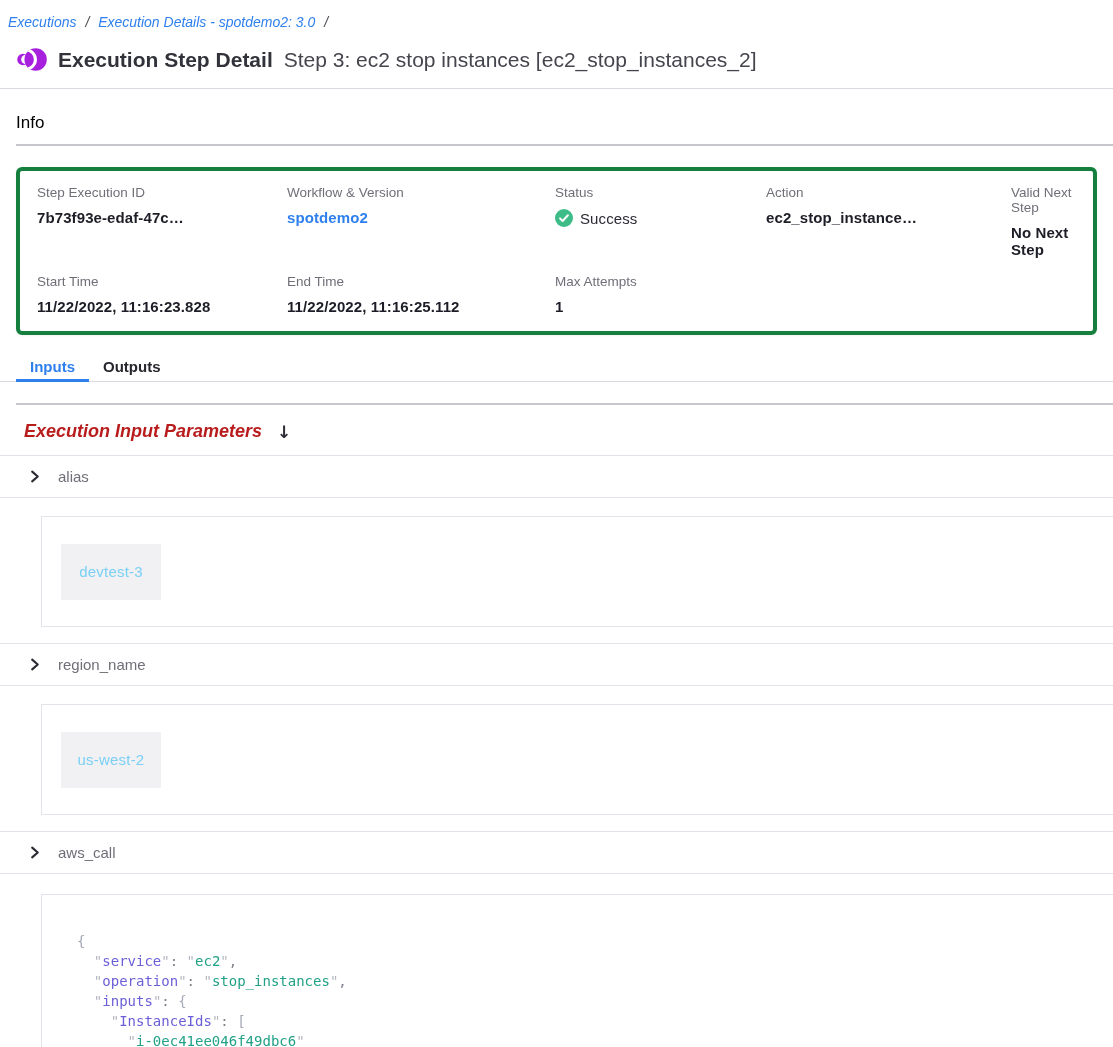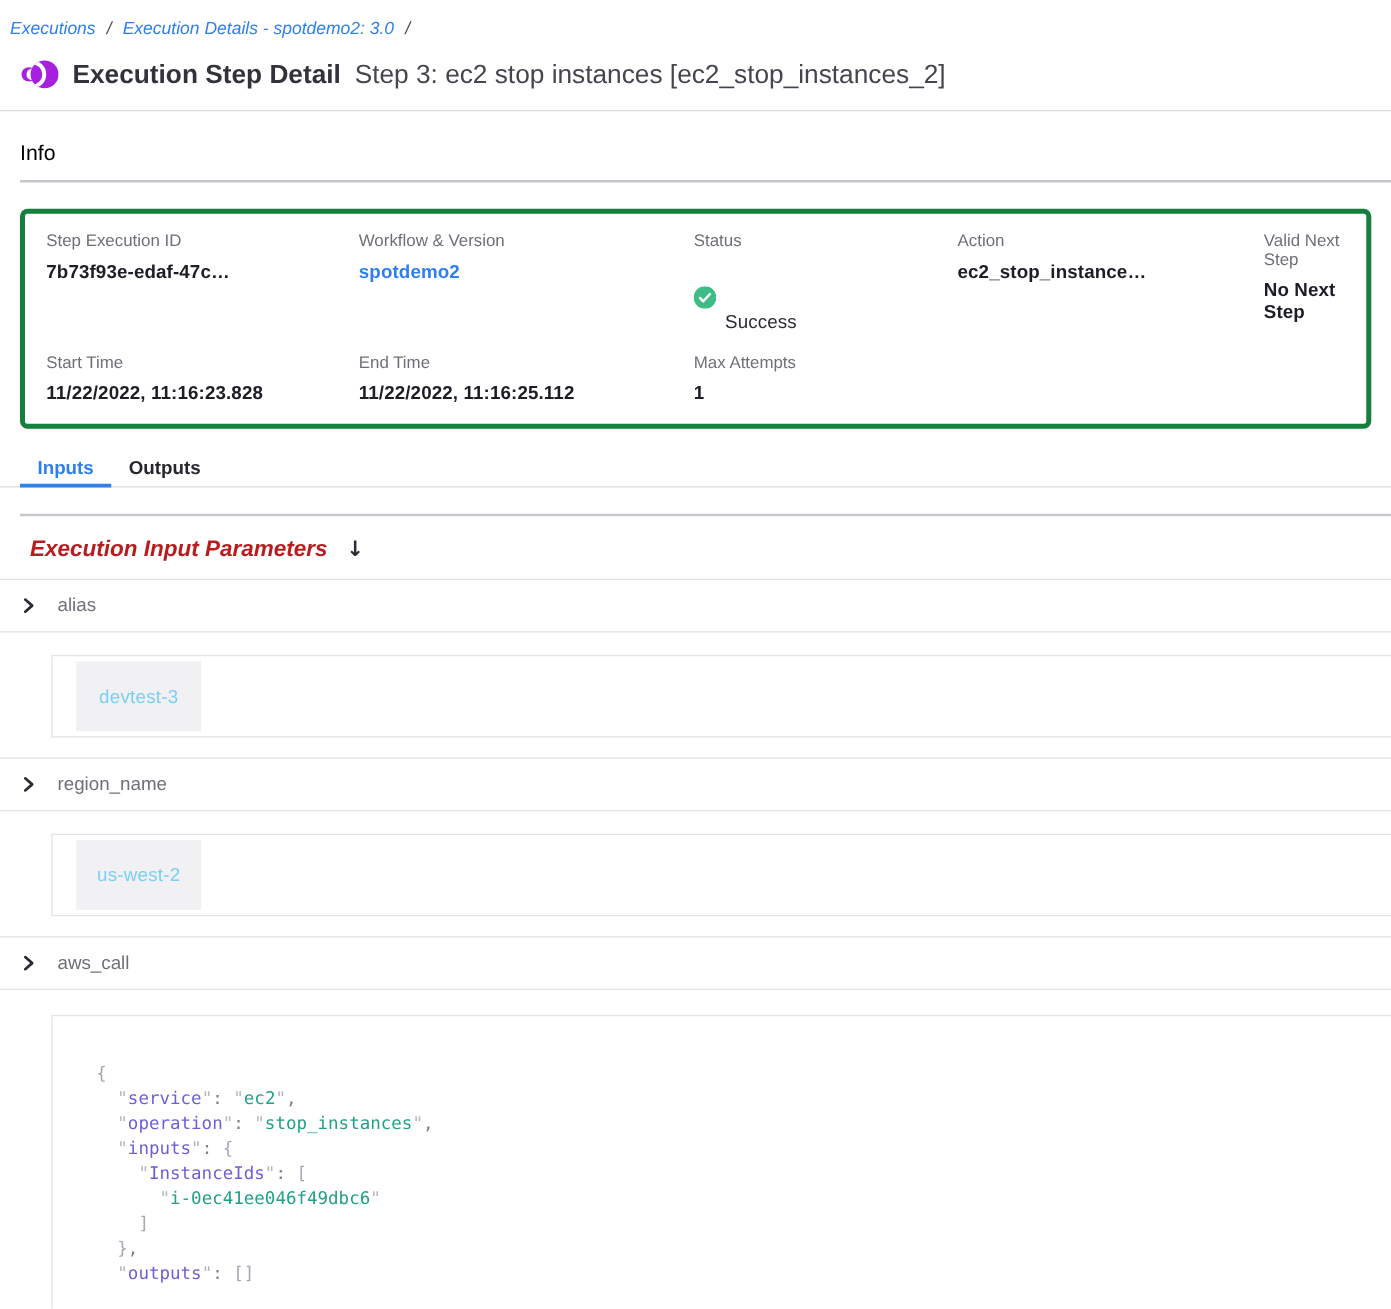--- a/index.html
+++ b/index.html
@@ -41,27 +41,27 @@
 
   .thick-divider { border: none; border-top: 2px solid #c6c6cc; margin: 21px 0 0 16px; }
 
   
   .param-header { display: flex; align-items: center; gap: 15px; padding: 16px 16px 13px 24px; }
   .param-header-title { font-size: 18px; font-weight: 700; color: #b91c1c; font-style: italic; }
   .arrow-down { font-family: "DejaVu Sans", sans-serif; font-size: 17px; font-weight: 600;
     color: #2b2b33; cursor: pointer; }
 
   .param-row { display: flex; align-items: center; gap: 17px; height: 43px;
-    border-top: 1px solid #e2e2e8; border-bottom: 1px solid #e2e2e8; padding-left: 16px;
+    border-top: 1px solid #e2e2e8; border-bottom: 1px solid #e2e2e8; padding-left: 28px;
     cursor: pointer; }
   .param-row-label { font-size: 15px; color: #6f6f78; }
   .chev { display: flex; align-items: center; }
 
   .value-panel { margin: 18px 0 16px 41px; border: 1px solid #e3e3e9; border-right: none;
-    height: 66px; display: flex; align-items: center; padding-left: 19px; background: #fff; }
+    height: 111px; display: flex; align-items: center; padding-left: 19px; background: #fff; }
   .chip { min-width: 100px; height: 56px; padding: 0 14px; background: #f1f1f4;
     display: flex; align-items: center; justify-content: center;
     font-size: 15px; color: #79d0f4; letter-spacing: .2px; }
 
   .code-panel { margin: 20px 0 0 41px; border: 1px solid #e3e3e9; border-right: none;
     height: 238px; padding: 36px 0 0 35px; background: #fff; }
   .code-line { font-family: "DejaVu Sans Mono", monospace; font-size: 14px;
     line-height: 20px; white-space: pre; }
   .tok-k { color: #6b5fd8; }
   .tok-s { color: #21a186; }
@@ -113,21 +113,21 @@
     </div>
     <div class="field">
       <div class="field-label">Status</div>
       <div class="field-value status-value">
         <span style="display:flex;">
           <svg width="18" height="18" viewBox="0 0 18 18">
             <circle cx="9" cy="9" r="9" fill="#3dbc87"></circle>
             <path d="M5 9.4l2.6 2.6 5.3-5.7" stroke="#fff" stroke-width="2" fill="none" stroke-linecap="round" stroke-linejoin="round"></path>
           </svg>
         </span>
-        <span style="font-weight:400;color:#2b2b33;margin-top:40px;">Success</span>
+        <span style="font-weight:400;color:#2b2b33;">Success</span>
       </div>
     </div>
     <div class="field">
       <div class="field-label">Action</div>
       <div class="field-value">ec2_stop_instance…</div>
     </div>
     <div class="field">
       <div class="field-label">Valid Next Step</div>
       <div class="field-value">No Next Step</div>
     </div>

